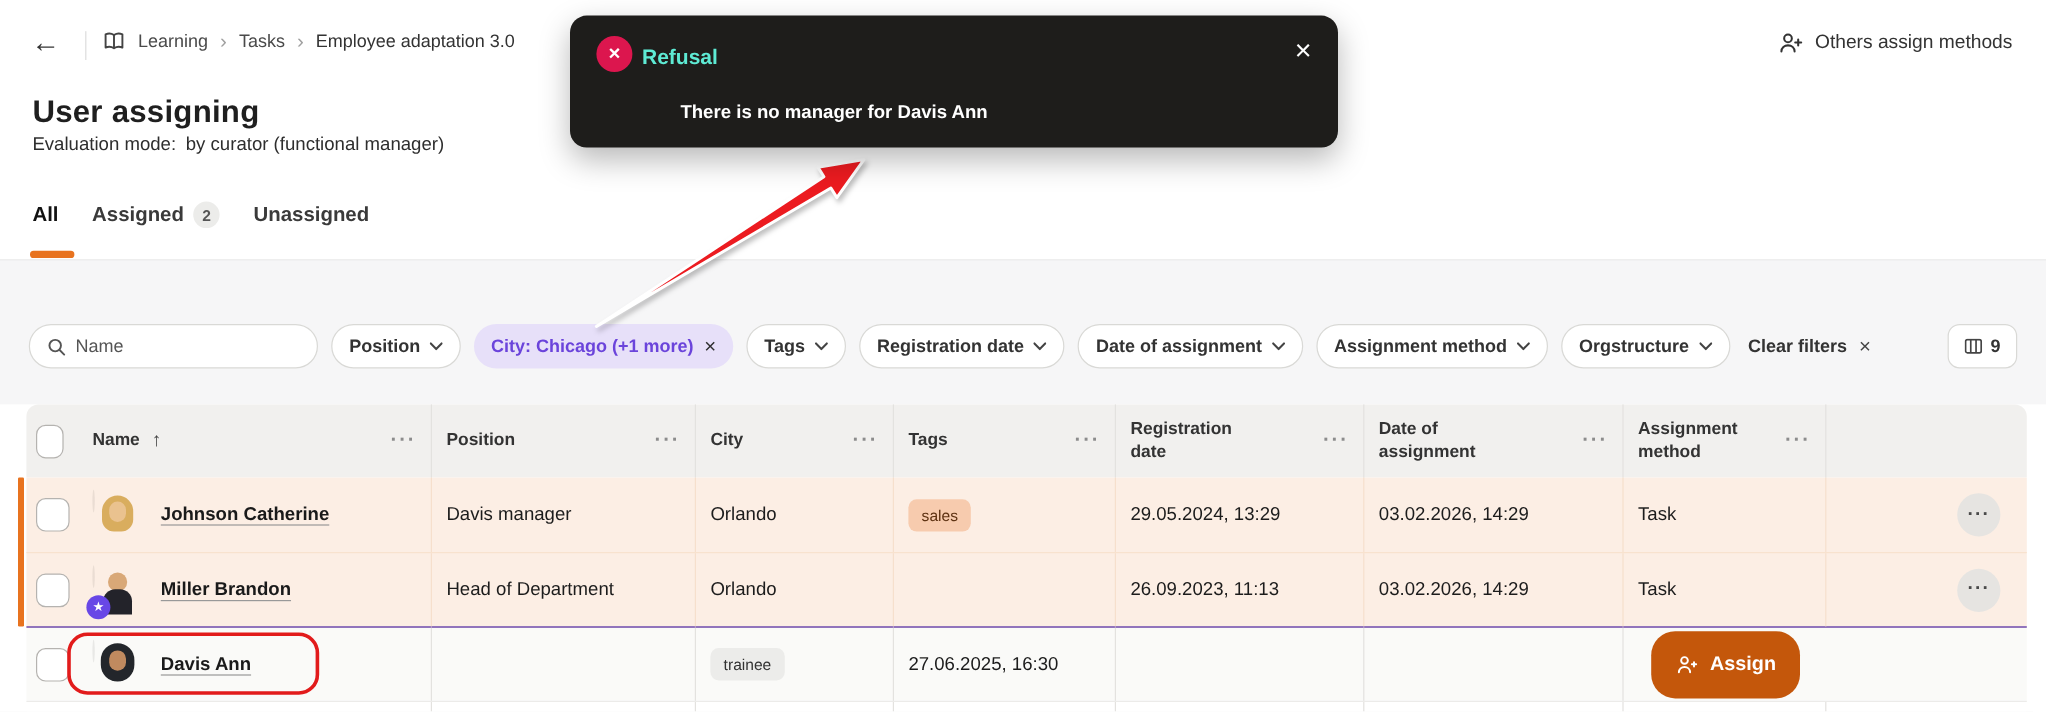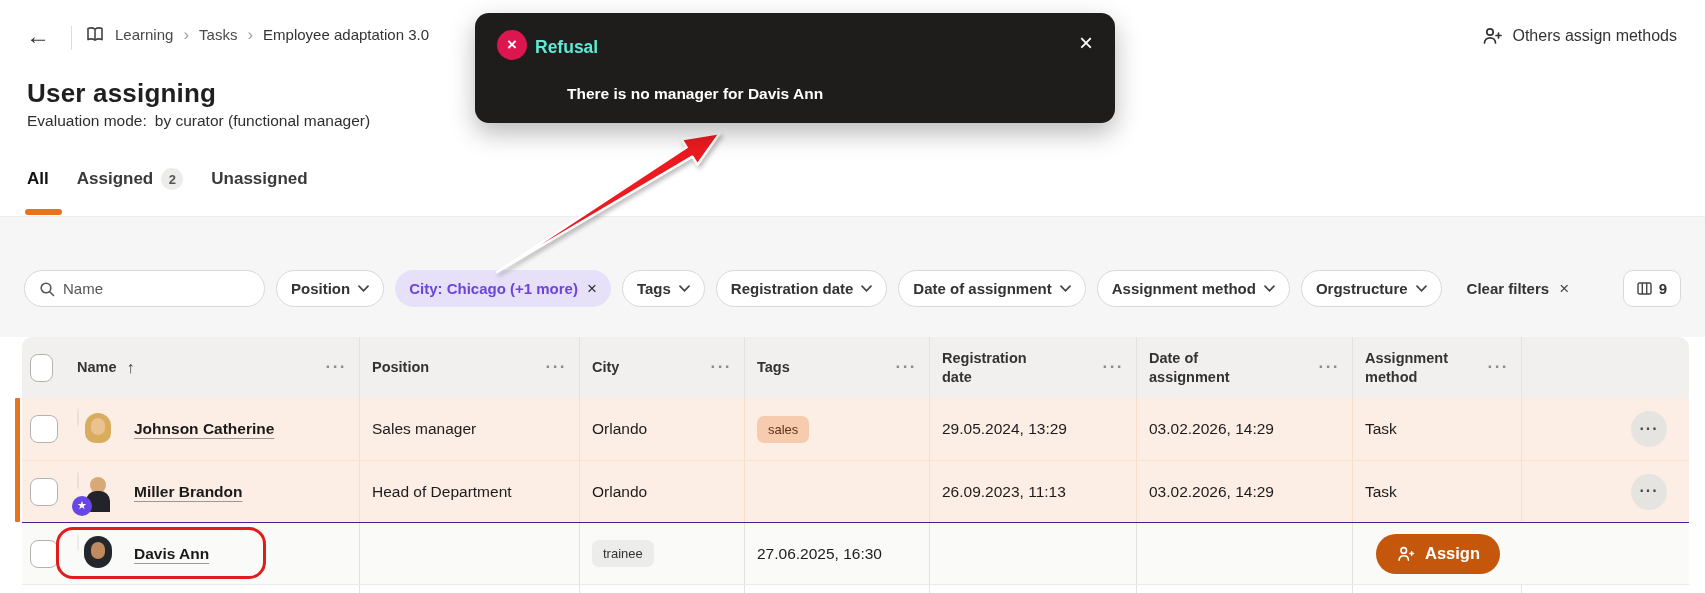--- a/index.html
+++ b/index.html
@@ -31,21 +31,21 @@
   .tab-underline { position:absolute; left:25px; top:209px; width:37px; height:6px; border-radius:3px; background:#E8731F; }
 
   
   .filterbar { position:absolute; left:24px; top:270px; width:1657px; height:37px; display:flex; align-items:center; gap:11px; }
   .search-box { display:flex; align-items:center; gap:8px; width:241px; height:37px; border:1px solid #D9D9D6; border-radius:19px; background:#fff; padding:0 14px; }
   .search-box input { border:none; outline:none; width:100%; font-size:15px; font-family:"Liberation Sans",sans-serif; color:#333; background:transparent; }
   .search-box input::placeholder { color:#555; }
   .fpill { display:flex; align-items:center; gap:8px; height:37px; padding:0 14px; border:1px solid #D9D9D6; border-radius:19px; background:#fff; font-size:15px; font-weight:600; color:#333; cursor:pointer; white-space:nowrap; }
   .fchip { display:flex; align-items:center; gap:9px; height:37px; padding:0 14px; border-radius:19px; background:#E7E0F9; font-size:15px; font-weight:600; color:#6B44DB; cursor:pointer; white-space:nowrap; }
   .fchip .chip-x { color:#2E2E2E; font-size:17px; font-weight:400; cursor:pointer; }
-  .clear-filters { display:flex; align-items:center; gap:10px; font-size:15px; font-weight:600; color:#333; cursor:pointer; margin-left:14px; white-space:nowrap; }
+  .clear-filters { display:flex; align-items:center; gap:10px; font-size:15px; font-weight:600; color:#333; cursor:pointer; margin-left:4px; white-space:nowrap; }
   .clear-filters .x { font-size:17px; font-weight:400; color:#444; }
   .cols-btn { margin-left:auto; display:flex; align-items:center; gap:7px; height:37px; padding:0 13px; border:1px solid #D9D9D6; border-radius:10px; background:#fff; font-size:15px; font-weight:600; color:#333; cursor:pointer; }
   .chev { display:inline-block; }
 
   
   .tbl { position:absolute; left:22px; top:337px; width:1667px; }
   .trow { display:grid; grid-template-columns:43px 295px 220px 165px 185px 207px 216px 169px 167px; }
   .thead { height:61px; background:#F1F0EE; border-radius:10px 10px 0 0; }
   .hcell { display:flex; align-items:center; font-size:14.5px; font-weight:700; color:#333; padding:0 12px 0 12px; position:relative; }
   .hcell .lbl { line-height:1.25; }
@@ -82,21 +82,21 @@
   .name-link { margin-left:17px; font-size:15.5px; font-weight:600; color:#1A1A1A; text-decoration:underline; text-decoration-color:#999; text-underline-offset:4px; text-decoration-thickness:1px; cursor:pointer; white-space:nowrap; }
 
   .tagpill { padding:6px 11px; border-radius:7px; font-size:13px; font-weight:400; }
   .tag-sales { background:#F7CBAE; color:#5E3212; }
   .tag-trainee { background:#ECECEA; color:#333; }
 
   .act-cell { display:flex; align-items:center; justify-content:flex-end; padding-right:22px; }
   .row-menu { width:36px; height:36px; border-radius:50%; background:#E6E4E1; display:flex; align-items:center; justify-content:center; cursor:pointer; }
   .row-menu .dots { color:#4A4A4A; letter-spacing:1px; font-size:16px; }
 
-  .assign-btn { display:flex; align-items:center; gap:9px; height:40px; padding:0 20px; border:none; border-radius:20px; background:#C4570B; color:#fff; font-size:16.5px; font-weight:700; font-family:"Liberation Sans",sans-serif; cursor:pointer; }
+  .assign-btn { display:flex; align-items:center; gap:9px; height:56px; padding:0 20px; border:none; border-radius:20px; background:#C4570B; color:#fff; font-size:16.5px; font-weight:700; font-family:"Liberation Sans",sans-serif; cursor:pointer; }
 
   .orange-bar { position:absolute; left:15px; top:398px; width:4.5px; height:124px; background:#E8731F; border-radius:1px; }
 
   
   .red-rect { position:absolute; left:56px; top:527px; width:210px; height:52px; border:3.5px solid #E21B1B; border-radius:17px; pointer-events:none; z-index:30; }
   .arrow-svg { position:absolute; left:0; top:0; pointer-events:none; z-index:35; filter:drop-shadow(2px 3px 2px rgba(0,0,0,.25)); }
 
   
   .toast { position:absolute; left:475px; top:13px; width:640px; height:110px; background:#1E1D1B; border-radius:14px; z-index:40; box-shadow:0 10px 26px rgba(0,0,0,.28); }
   .toast-icon { position:absolute; left:22px; top:17px; width:30px; height:30px; border-radius:50%; background:#DC164E; color:#fff; display:flex; align-items:center; justify-content:center; font-size:17px; font-weight:700; }
@@ -277,21 +277,21 @@
     </div>
 
     <div class="trow rrow hl">
       <div class="cell cb-cell">
           <span class="checkbox"></span>
         </div>
       <div class="cell b">
         <span class="avwrap"><span class="av av-johnson"></span></span>
         <span class="name-link">Johnson Catherine</span>
       </div>
-      <div class="cell b">Sales manager</div>
+      <div class="cell b">Davis manager</div>
       <div class="cell b">Orlando</div>
       <div class="cell b">
           <span class="tagpill tag-sales">sales</span>
         </div>
       <div class="cell b">29.05.2024, 13:29</div>
       <div class="cell b">03.02.2026, 14:29</div>
       <div class="cell b">Task</div>
       <div class="cell act-cell">
           <span class="row-menu">
             <span class="dots">···</span>

